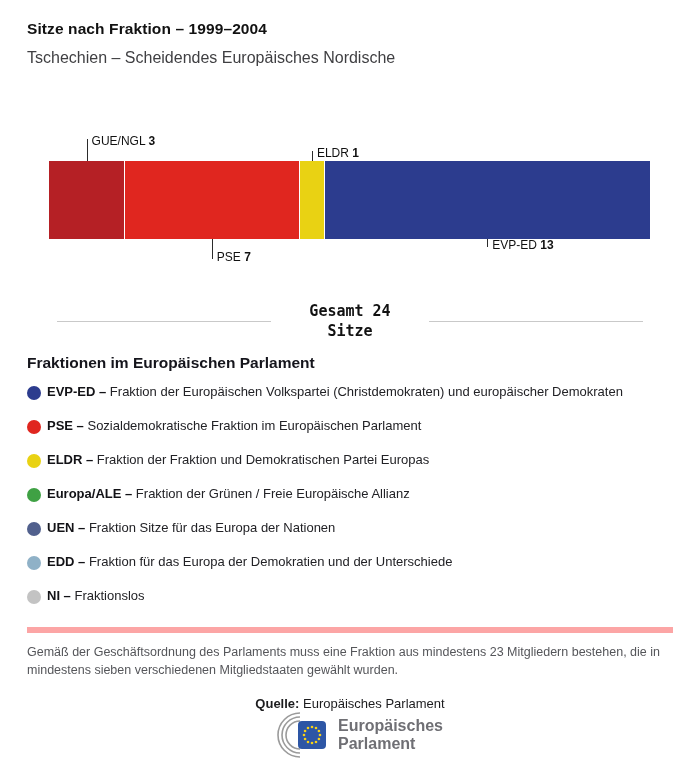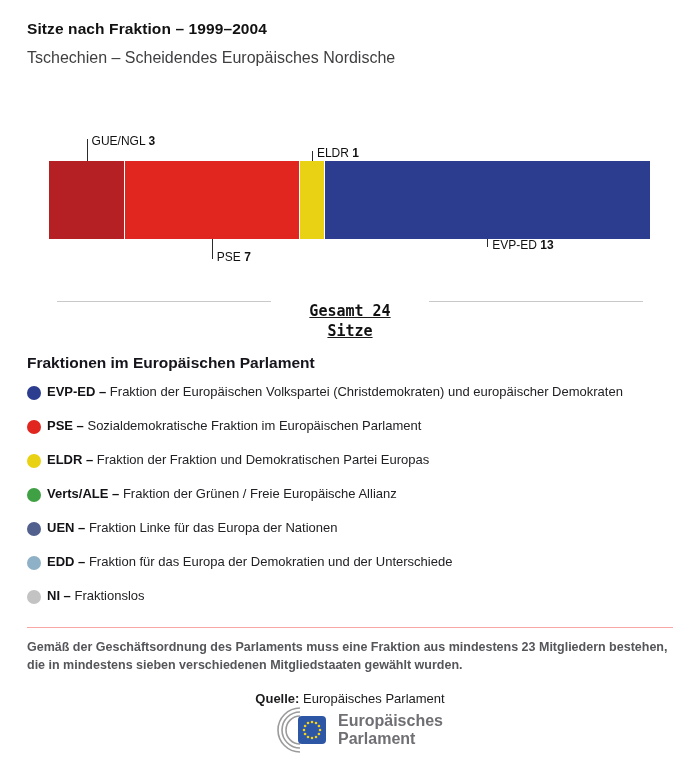--- a/index.html
+++ b/index.html
@@ -25,40 +25,40 @@
   .callout.bottom { top: 100%; }
   .callout-label {
     position: absolute; left: 4px; white-space: nowrap;
     font-size: 12px; color: #111;
   }
   .callout.top .callout-label { top: -5px; }
   .callout.bottom .callout-label { bottom: -5px; }
   .callout-label b { font-weight: bold; }
 
   
-  .total-row { display: flex; align-items: flex-start; margin: 62px 30px 12px; text-decoration: underline; }
+  .total-row { display: flex; align-items: center; margin: 62px 30px 12px; }
   .total-rule { flex: 1; height: 1px; background: #c9c9c9; }
   .total-text {
     padding: 0 38px; text-align: center;
     font-family: "DejaVu Sans Mono", monospace;
     font-weight: bold; font-size: 15px; line-height: 1.35; color: #111;
   }
 
   
   .legend-heading { margin-top: 2px; font-size: 15.5px; font-weight: bold; color: #15151c; }
   .legend-list { margin-top: 4px; }
   .legend-item { display: flex; align-items: center; height: 34px; gap: 6px; }
   .legend-dot { width: 14px; height: 14px; border-radius: 50%; flex: none; }
   .legend-text { font-size: 13px; color: #222226; line-height: 1.25; }
   .legend-text b { font-weight: bold; color: #121216; }
 
   
   .footnote {
-    margin-top: 13px; border-top: 1px solid #fca5a5; padding-top: 10px;
-    font-size: 12.5px; line-height: 1.45; color: #55565a; font-weight: bold;
+    margin-top: 13px; border-top: 6px solid #fca5a5; padding-top: 10px;
+    font-size: 12.5px; line-height: 1.45; color: #55565a;
   }
 
   
   .bottom-row { margin-top: 17px; display: flex; justify-content: space-between; align-items: center; flex-direction: column; }
   .source { font-size: 13px; color: #1c1c1e; }
   .source b { font-weight: bold; }
   .logo { display: flex; align-items: center; gap: 9px; }
   .logo-text { font-size: 16px; line-height: 1.1; color: #6f6f74; font-weight: 600; }
 </style>
 </head>
@@ -109,25 +109,25 @@
       <div class="legend-item">
         <span class="legend-dot" style="background: rgb(224, 38, 31);"></span>
         <span class="legend-text"><b>PSE – </b><span>Sozialdemokratische Fraktion im Europäischen Parlament</span></span>
       </div>
       <div class="legend-item">
         <span class="legend-dot" style="background: rgb(233, 210, 19);"></span>
         <span class="legend-text"><b>ELDR – </b><span>Fraktion der Fraktion und Demokratischen Partei Europas</span></span>
       </div>
       <div class="legend-item">
         <span class="legend-dot" style="background: rgb(63, 161, 68);"></span>
-        <span class="legend-text"><b>Verts/ALE – </b><span>Fraktion der Grünen / Freie Europäische Allianz</span></span>
+        <span class="legend-text"><b>Europa/ALE – </b><span>Fraktion der Grünen / Freie Europäische Allianz</span></span>
       </div>
       <div class="legend-item">
         <span class="legend-dot" style="background: rgb(81, 96, 141);"></span>
-        <span class="legend-text"><b>UEN – </b><span>Fraktion Linke für das Europa der Nationen</span></span>
+        <span class="legend-text"><b>UEN – </b><span>Fraktion Sitze für das Europa der Nationen</span></span>
       </div>
       <div class="legend-item">
         <span class="legend-dot" style="background: rgb(143, 177, 199);"></span>
         <span class="legend-text"><b>EDD – </b><span>Fraktion für das Europa der Demokratien und der Unterschiede</span></span>
       </div>
       <div class="legend-item">
         <span class="legend-dot" style="background: rgb(195, 195, 195);"></span>
         <span class="legend-text"><b>NI – </b><span>Fraktionslos</span></span>
       </div>
     </div>

